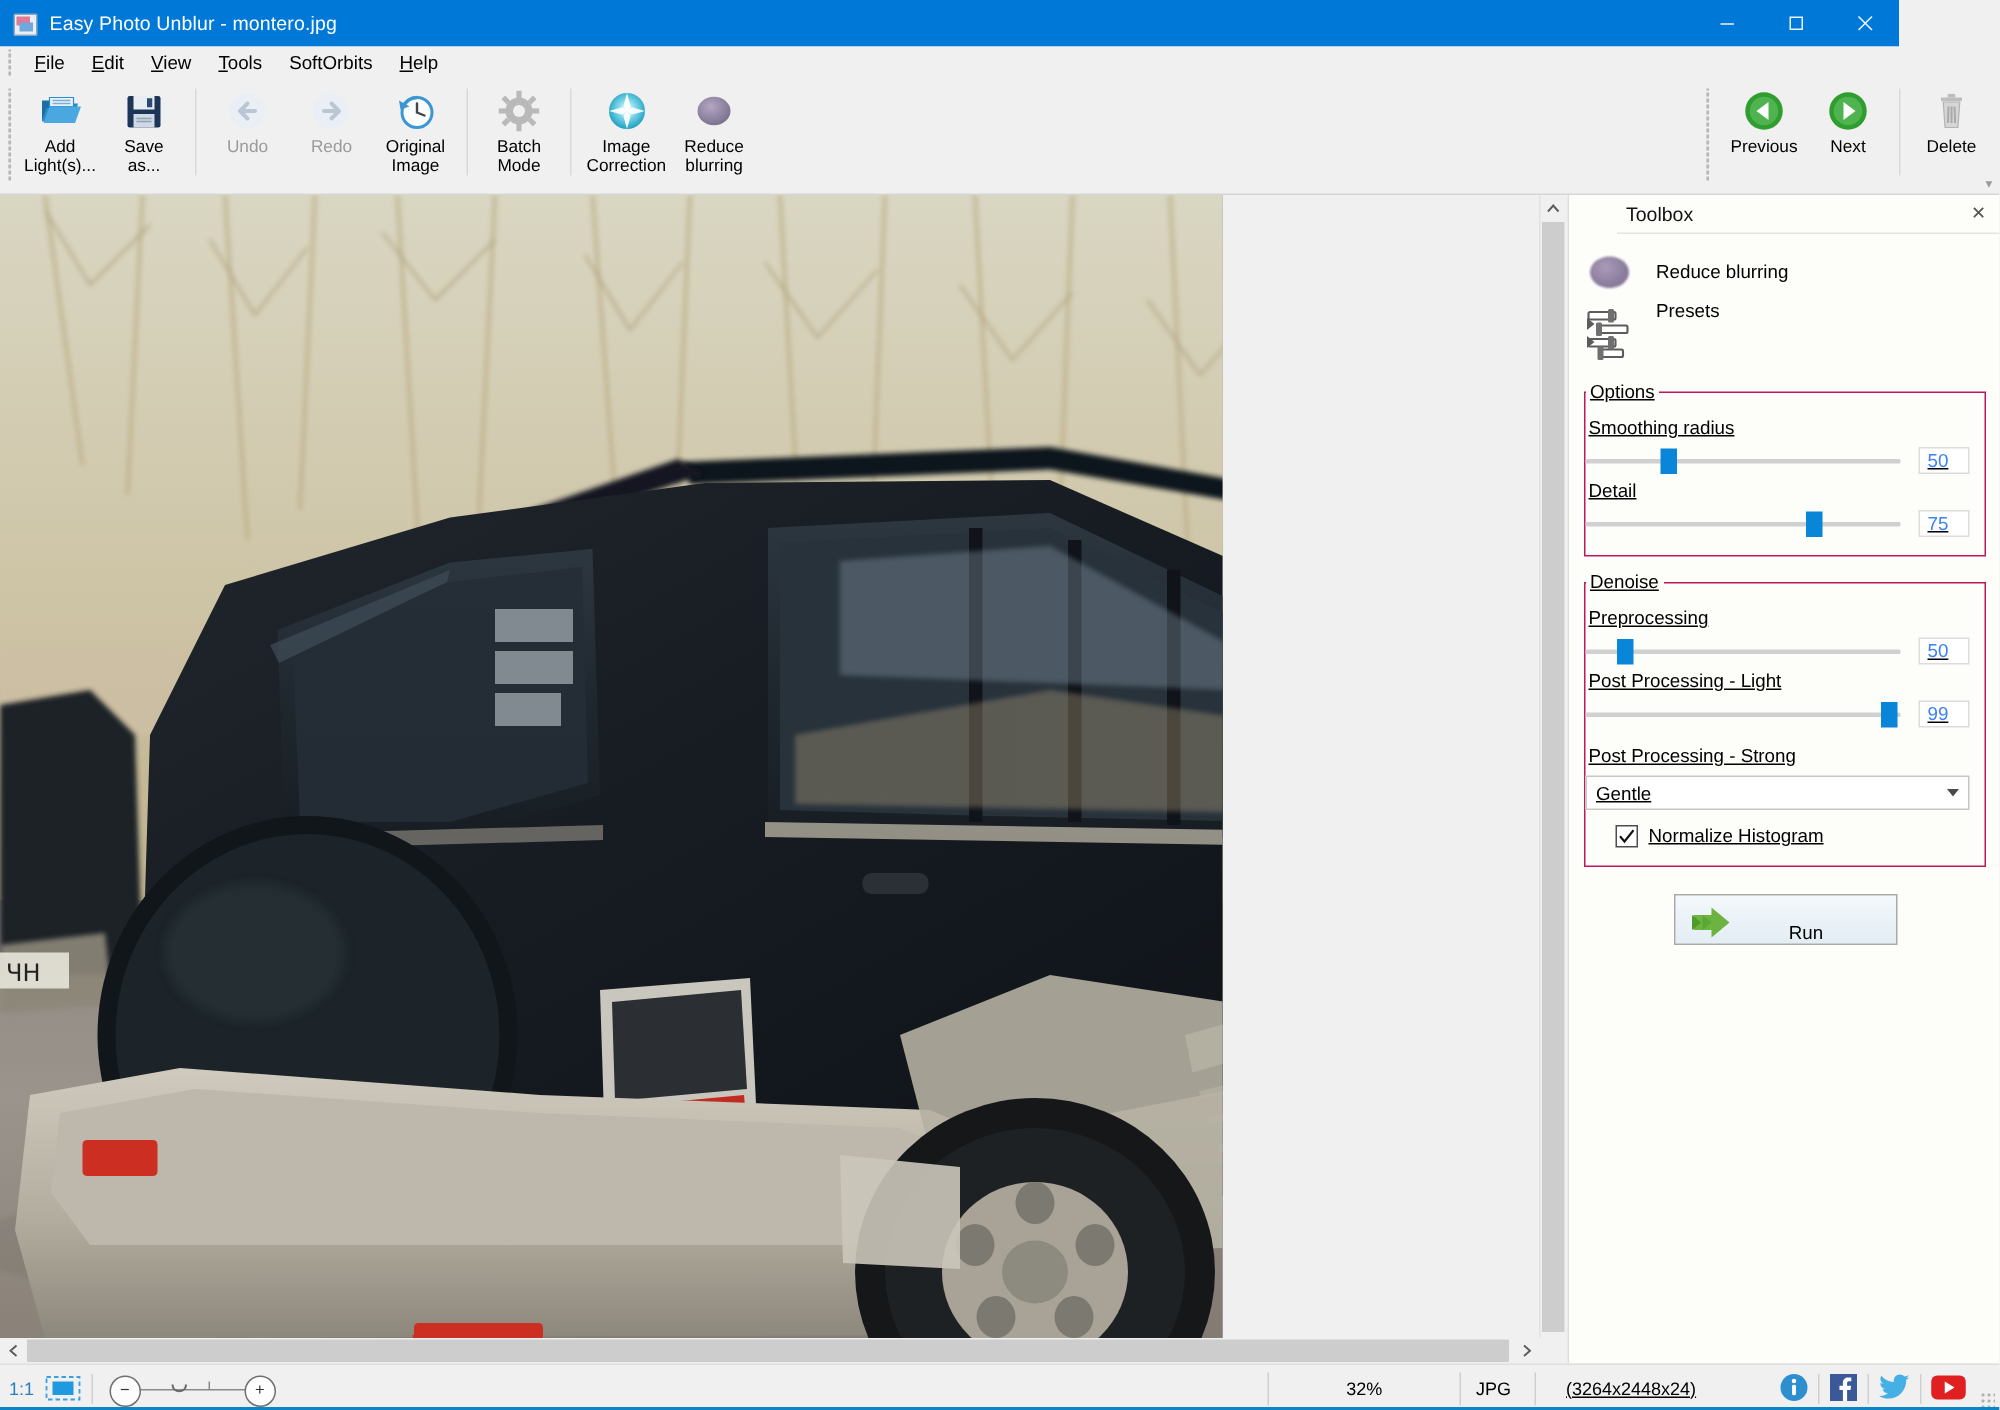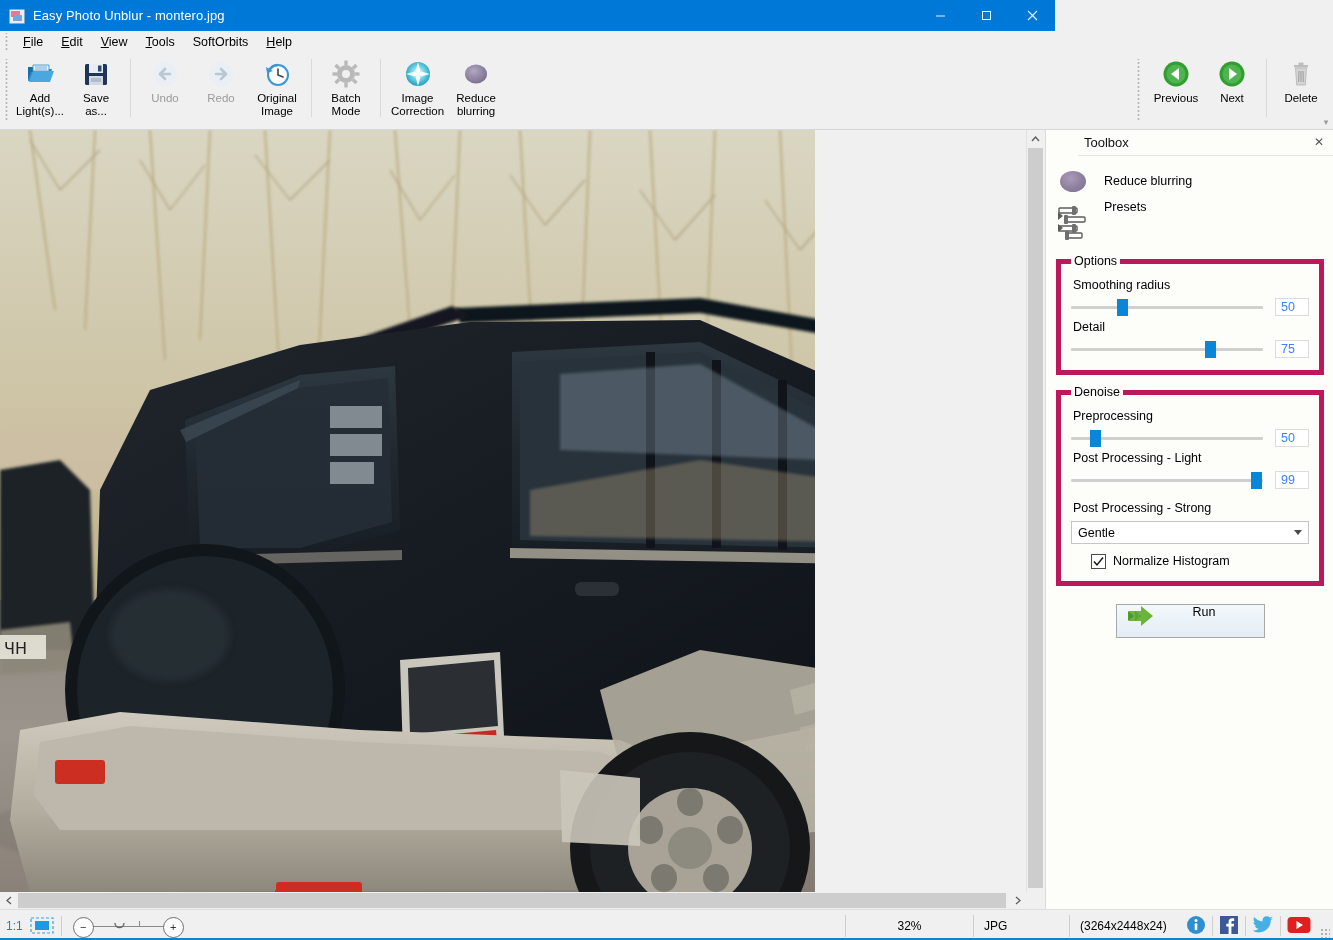--- a/index.html
+++ b/index.html
@@ -6,21 +6,21 @@
   body{
     width:1333px;height:940px;overflow:hidden;
     font-family:"Liberation Sans", sans-serif;
     font-size:12px;color:#000;background:#f0f0f0;
     -webkit-font-smoothing:antialiased;
   }
   .app{position:relative;width:1333px;height:940px;background:#f0f0f0;}
 
   
   .titlebar{
-    position:absolute;left:0;top:0;width:1055px;height:31px;
+    position:absolute;left:0;top:0;width:1266px;height:31px;
     background:#0078d7;display:flex;align-items:center;
   }
   .title-icon{
     width:16px;height:16px;margin-left:9px;margin-right:8px;position:relative;flex:none;
   }
   .title-icon .ti-page{
     position:absolute;left:0;top:1px;width:14px;height:13px;background:#e9eef5;border:1px solid #8aa7c4;border-radius:1px;
   }
   .title-icon .ti-pink{
     position:absolute;left:2px;top:3px;width:9px;height:6px;background:#e17b94;
@@ -148,21 +148,21 @@
   .combo{
     position:relative;height:21px;border:1px solid #c6c6c6;background:#fff;
     display:flex;align-items:center;
   }
   .combo .val{font-size:12.5px;padding-left:6px;}
   .combo .caret{
     position:absolute;right:6px;top:0;bottom:0;display:flex;align-items:center;color:#4a4a4a;font-size:8px;
   }
 
   fieldset.group{
-    border:5px solid #be185d;margin:10px 0 0 0;padding:6px 10px 12px 10px;position:relative;
+    border:1px solid #be185d;margin:10px 0 0 0;padding:6px 10px 12px 0;position:relative;text-decoration:underline;
   }
   fieldset.group legend{font-size:12.5px;padding:0 3px;color:#000;}
 
   .slabel{font-size:12.5px;margin:4px 0 6px 2px;}
   .srow{display:flex;align-items:center;}
   .strack{
     position:relative;flex:1;height:18px;
   }
   .strack .rail{
     position:absolute;left:0;right:0;top:8px;height:3px;background:#d0d0d0;border-radius:1px;
@@ -179,21 +179,21 @@
   .cbox{
     width:13px;height:13px;border:1px solid #4c4c4c;background:#fff;position:relative;flex:none;
   }
   .cbox svg{position:absolute;left:1px;top:1px;}
   .cblbl{font-size:12.5px;margin-left:7px;}
 
   .runwrap{display:flex;justify-content:center;margin-top:18px;}
   .runbtn{
     width:147px;height:32px;border:1px solid #a9a9a9;
     background:linear-gradient(#f3f8fb,#e3edf4);
-    display:flex;align-items:flex-start;position:relative;
+    display:flex;align-items:flex-end;position:relative;
   }
   .runbtn .arrow{margin-left:10px;}
   .runbtn .rlbl{
     position:absolute;left:0;right:0;text-align:center;font-size:12.5px;color:#000;
     padding-left:28px;box-sizing:border-box;
   }
 
   
   .statusbar{
     position:absolute;left:0;top:909px;width:1333px;height:31px;background:#f0f0f0;
@@ -213,21 +213,21 @@
   }
   .zs-thumb{
     position:absolute;left:43px;top:6px;width:11px;height:11px;
   }
   .sb-field{
     height:22px;border-left:1px solid #cfcfcf;display:flex;align-items:center;
     font-size:12px;box-sizing:border-box;
   }
   .sb-pct{position:absolute;left:845px;width:128px;justify-content:center;}
   .sb-fmt{position:absolute;left:973px;width:58px;padding-left:10px;}
-  .sb-dim{position:absolute;left:1069px;width:155px;padding-left:10px;}
+  .sb-dim{position:absolute;left:1023px;width:155px;padding-left:20px;text-decoration:underline;}
   .sb-social{position:absolute;left:1186px;top:5px;height:22px;display:flex;align-items:center;}
   .sb-social .sep{width:1px;height:20px;background:#cfcfcf;margin:0 6px;}
   .sb-grip{
     position:absolute;right:3px;bottom:3px;width:10px;height:10px;
     background-image:radial-gradient(#b0b0b0 1px, transparent 1.1px);
     background-size:4px 4px;
   }
   .accentline{position:absolute;left:0;top:938px;width:1333px;height:2px;background:#0c84c6;}
 </style>
 </head>

